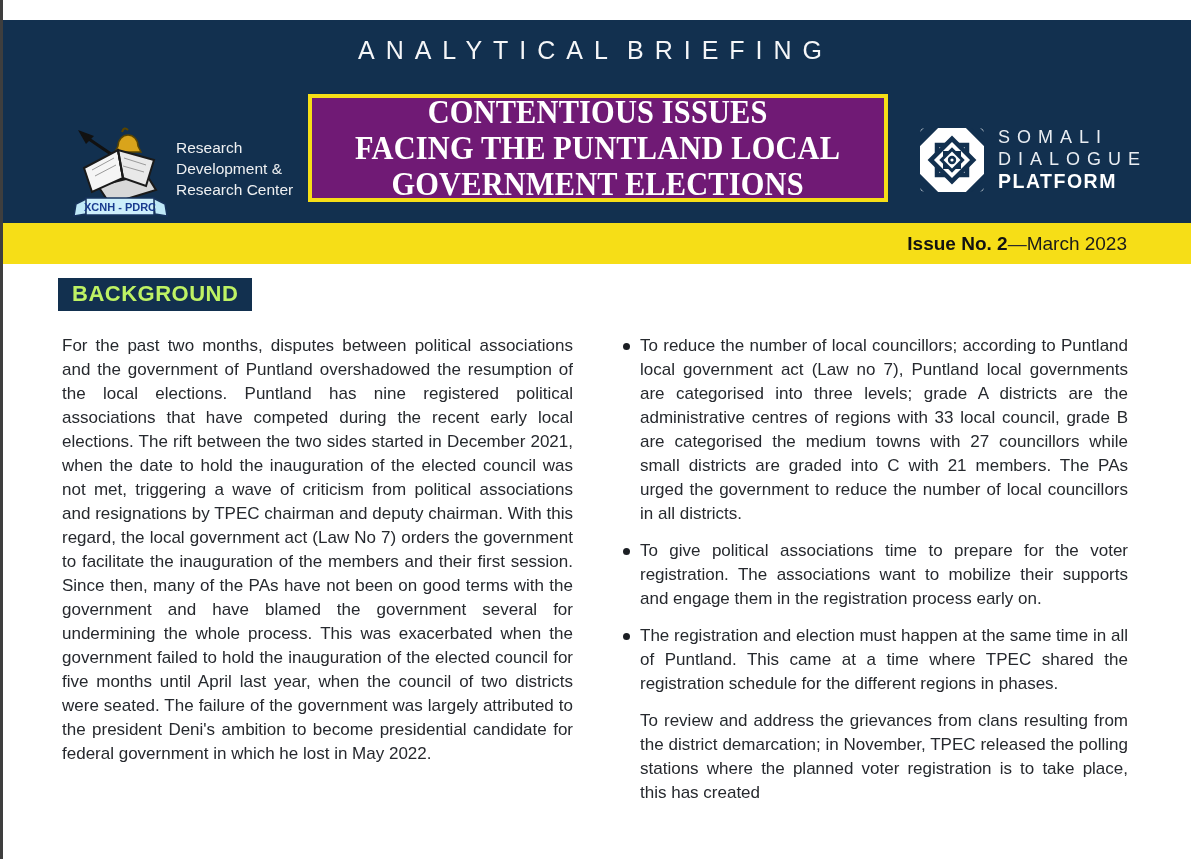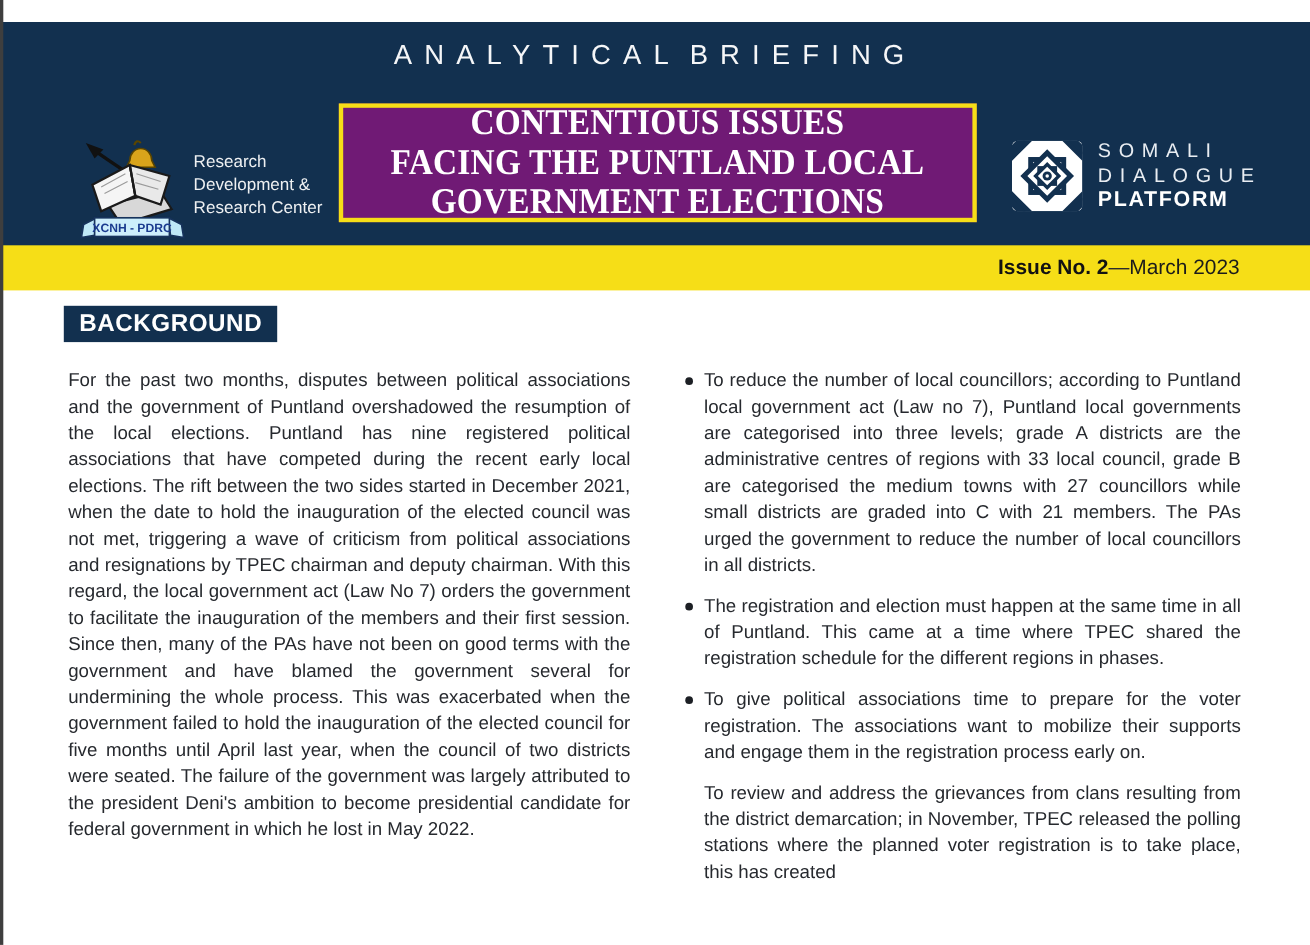--- a/index.html
+++ b/index.html
@@ -59,21 +59,21 @@
     padding-right: 64px; gap: 0;
     font-size: 19px; color: #121212;
   }
   .issue-label { font-weight: 700; }
   .issue-sep { font-weight: 400; color: #2b2b2b; }
   .issue-date { font-weight: 400; color: #1b1b1b; }
 
   
   .section-heading {
     position: absolute; left: 58px; top: 278px;
-    background: #12304f; color: #ffffff;
+    background: #12304f; color: #bef264;
     font-size: 22px; font-weight: 700; letter-spacing: 0.5px;
     padding: 3px 14px 4px 14px;
   }
   .col-left {
     position: absolute; left: 62px; top: 334px; width: 511px;
   }
   .col-right {
     position: absolute; left: 622px; top: 334px; width: 506px;
   }
   .body-text {
@@ -168,19 +168,19 @@
   <main>
     <div class="section-heading">BACKGROUND</div>
 
     <div class="col-left">
       <p class="body-text">For the past two months, disputes between political associations and the government of Puntland overshadowed the resumption of the local elections. Puntland has nine registered political associations that have competed during the recent early local elections. The rift between the two sides started in December 2021, when the date to hold the inauguration of the elected council was not met, triggering a wave of criticism from political associations and resignations by TPEC chairman and deputy chairman. With this regard, the local government act (Law No 7) orders the government to facilitate the inauguration of the members and their first session. Since then, many of the PAs have not been on good terms with the government and have blamed the government several for undermining the whole process. This was exacerbated when the government failed to hold the inauguration of the elected council for five months until April last year, when the council of two districts were seated. The failure of the government was largely attributed to the president Deni's ambition to become presidential candidate for federal government in which he lost in May 2022.</p>
     </div>
 
     <div class="col-right">
       <ul class="bullet-list">
         <li class="body-text">To reduce the number of local councillors; according to Puntland local government act (Law no 7), Puntland local governments are categorised into three levels; grade A districts are the administrative centres of regions with 33 local council, grade B are categorised the medium towns with 27 councillors while small districts are graded into C with 21 members. The PAs urged the government to reduce the number of local councillors in all districts.</li>
+        <li class="body-text">To give political associations time to prepare for the voter registration. The associations want to mobilize their supports and engage them in the registration process early on.</li>
         <li class="body-text">The registration and election must happen at the same time in all of Puntland. This came at a time where TPEC shared the registration schedule for the different regions in phases.</li>
-        <li class="body-text">To give political associations time to prepare for the voter registration. The associations want to mobilize their supports and engage them in the registration process early on.</li>
       </ul>
       <p class="body-text hanging-para">To review and address the grievances from clans resulting from the district demarcation; in November, TPEC released the polling stations where the planned voter registration is to take place, this has created</p>
     </div>
   </main>
 </div>
 
 </body></html>

